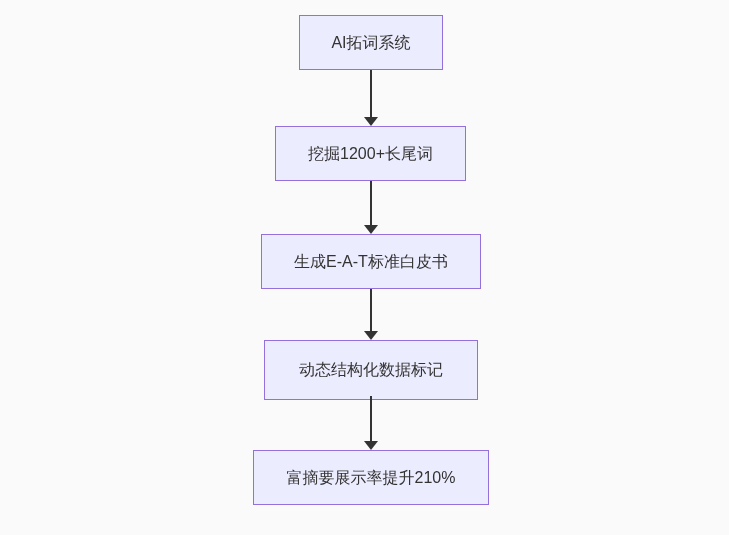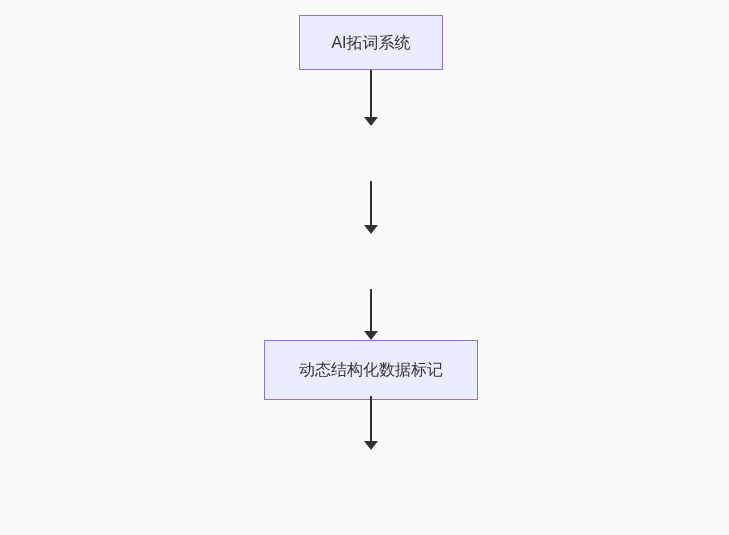--- a/index.html
+++ b/index.html
@@ -73,35 +73,44 @@
 
   <div class="node n1">
     <span class="node-label">AI拓词系统</span>
   </div>
 
   <div class="arrow a1">
     <div class="arrow-line"></div>
     <div class="arrow-head"></div>
   </div>
 
+  <div class="node n2">
+    <span class="node-label">挖掘1200+长尾词</span>
+  </div>
 
   <div class="arrow a2">
     <div class="arrow-line"></div>
     <div class="arrow-head"></div>
   </div>
 
+  <div class="node n3">
+    <span class="node-label">生成E-A-T标准白皮书</span>
+  </div>
 
   <div class="arrow a3">
     <div class="arrow-line"></div>
     <div class="arrow-head"></div>
   </div>
 
   <div class="node n4">
     <span class="node-label">动态结构化数据标记</span>
   </div>
 
   <div class="arrow a4">
     <div class="arrow-line"></div>
     <div class="arrow-head"></div>
   </div>
 
+  <div class="node n5">
+    <span class="node-label">富摘要展示率提升210%</span>
+  </div>
 
 </div>
 
 </body></html>

